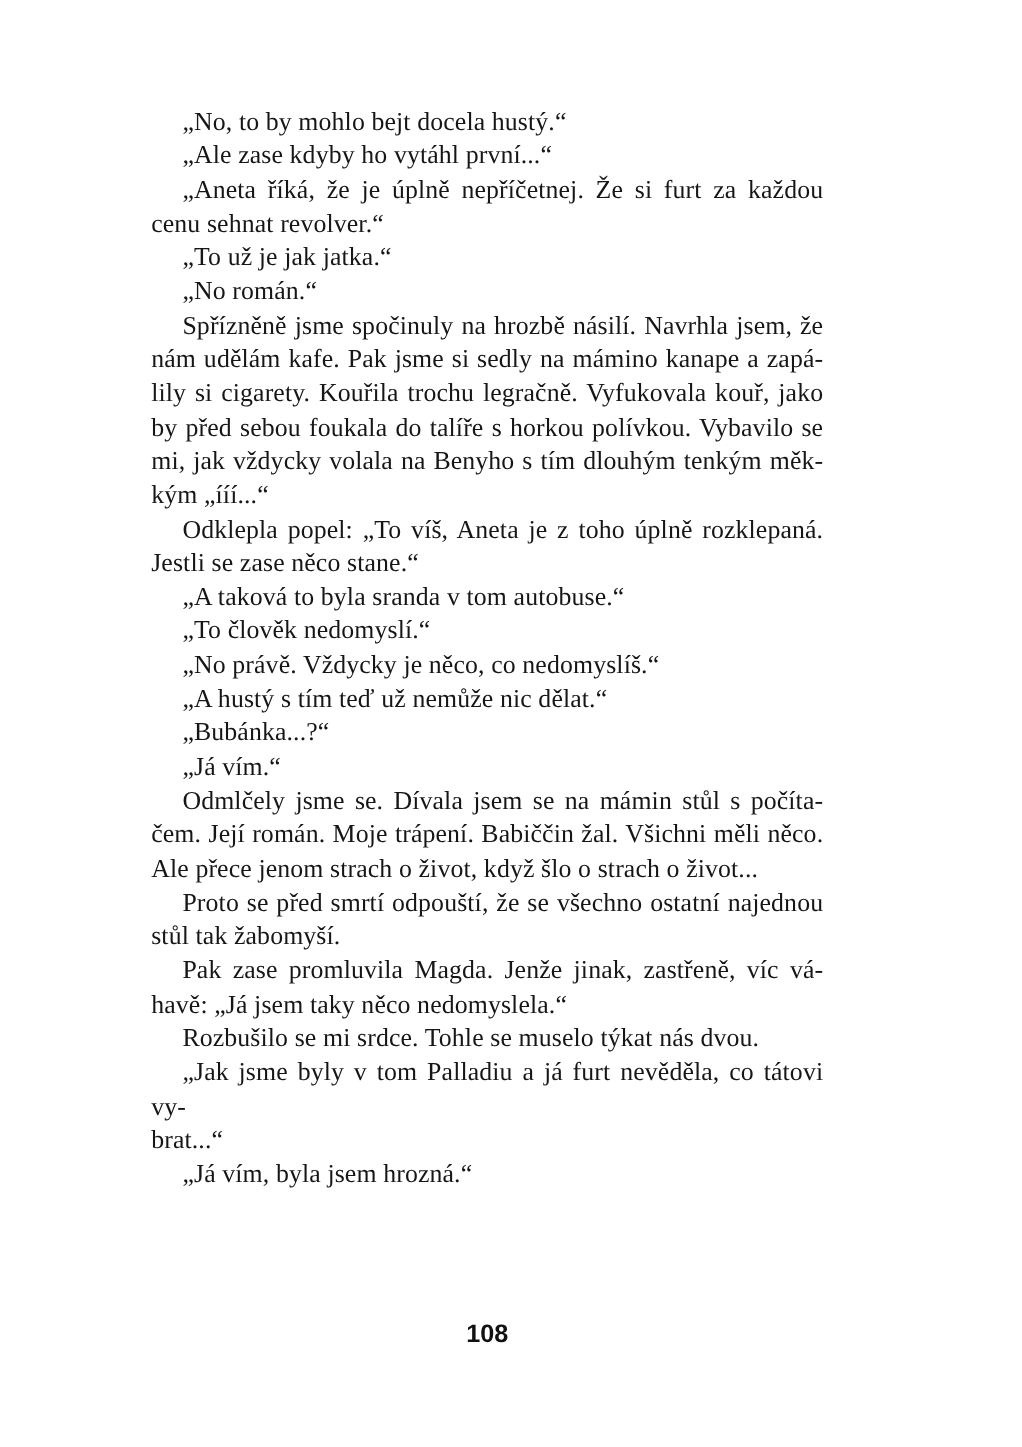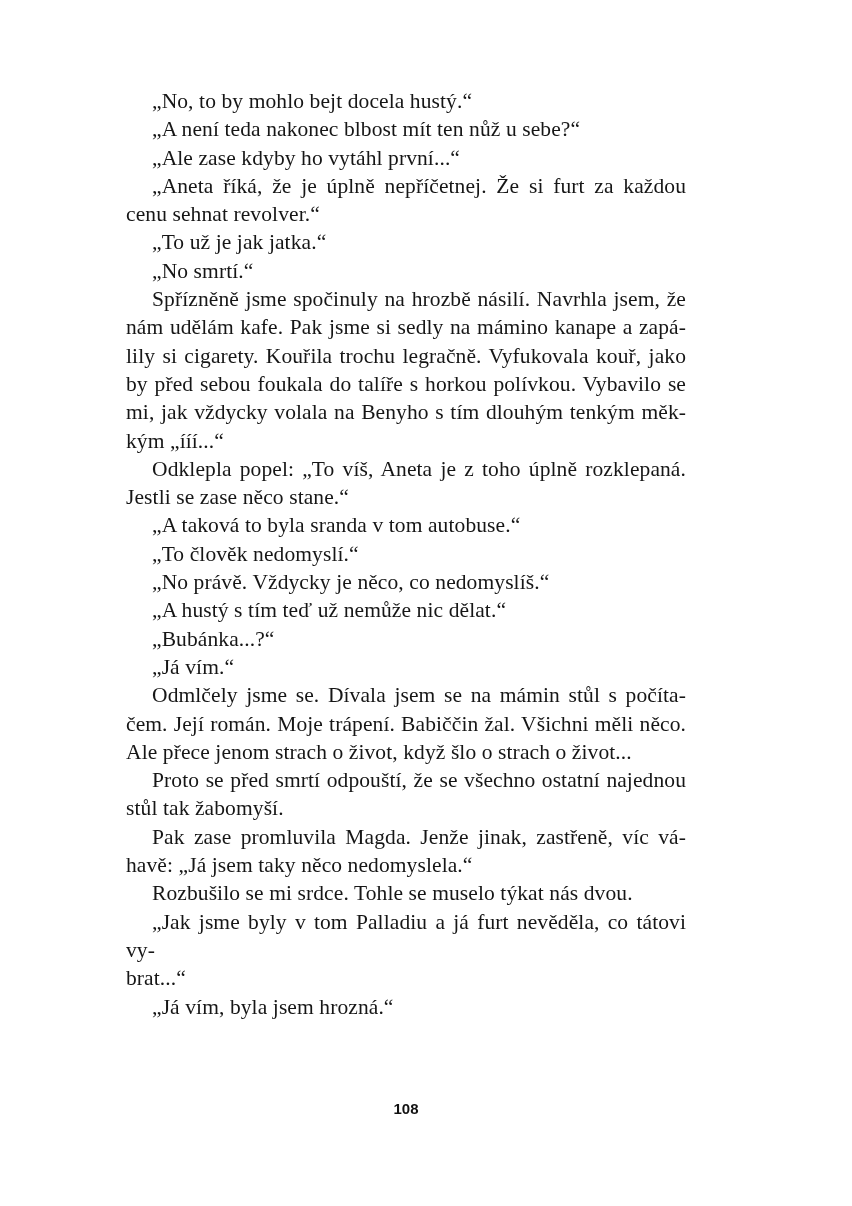--- a/index.html
+++ b/index.html
@@ -40,47 +40,44 @@
     text-align-last: auto;
   }
   .page-number {
     position: absolute;
     left: 126px;
     width: 560px;
     top: 1100px;
     text-align: center;
     font-family: "Liberation Sans", sans-serif;
     font-weight: bold;
-    font-size: 15px;
+    font-size: 21px;
     color: #111111;
   }
 </style>
 </head>
 <body>
 
 <div class="book-page">
   <div class="text-block">
       <div class="para">
         <div class="line first last">„No, to by mohlo bejt docela hustý.“</div>
       </div>
       <div class="para">
-        <div class="line first last">„A není teda nakonec blbost mít ten nůž u sebe?“</div>
-      </div>
-      <div class="para">
         <div class="line first last">„Ale zase kdyby ho vytáhl první...“</div>
       </div>
       <div class="para">
         <div class="line first">„Aneta říká, že je úplně nepříčetnej. Že si furt za každou</div>
         <div class="line last">cenu sehnat revolver.“</div>
       </div>
       <div class="para">
         <div class="line first last">„To už je jak jatka.“</div>
       </div>
       <div class="para">
-        <div class="line first last">„No smrtí.“</div>
+        <div class="line first last">„No román.“</div>
       </div>
       <div class="para">
         <div class="line first">Spřízněně jsme spočinuly na hrozbě násilí. Navrhla jsem, že</div>
         <div class="line">nám udělám kafe. Pak jsme si sedly na mámino kanape a zapá-</div>
         <div class="line">lily si cigarety. Kouřila trochu legračně. Vyfukovala kouř, jako</div>
         <div class="line">by před sebou foukala do talíře s horkou polívkou. Vybavilo se</div>
         <div class="line">mi, jak vždycky volala na Benyho s tím dlouhým tenkým měk-</div>
         <div class="line last">kým „ííí...“</div>
       </div>
       <div class="para">

